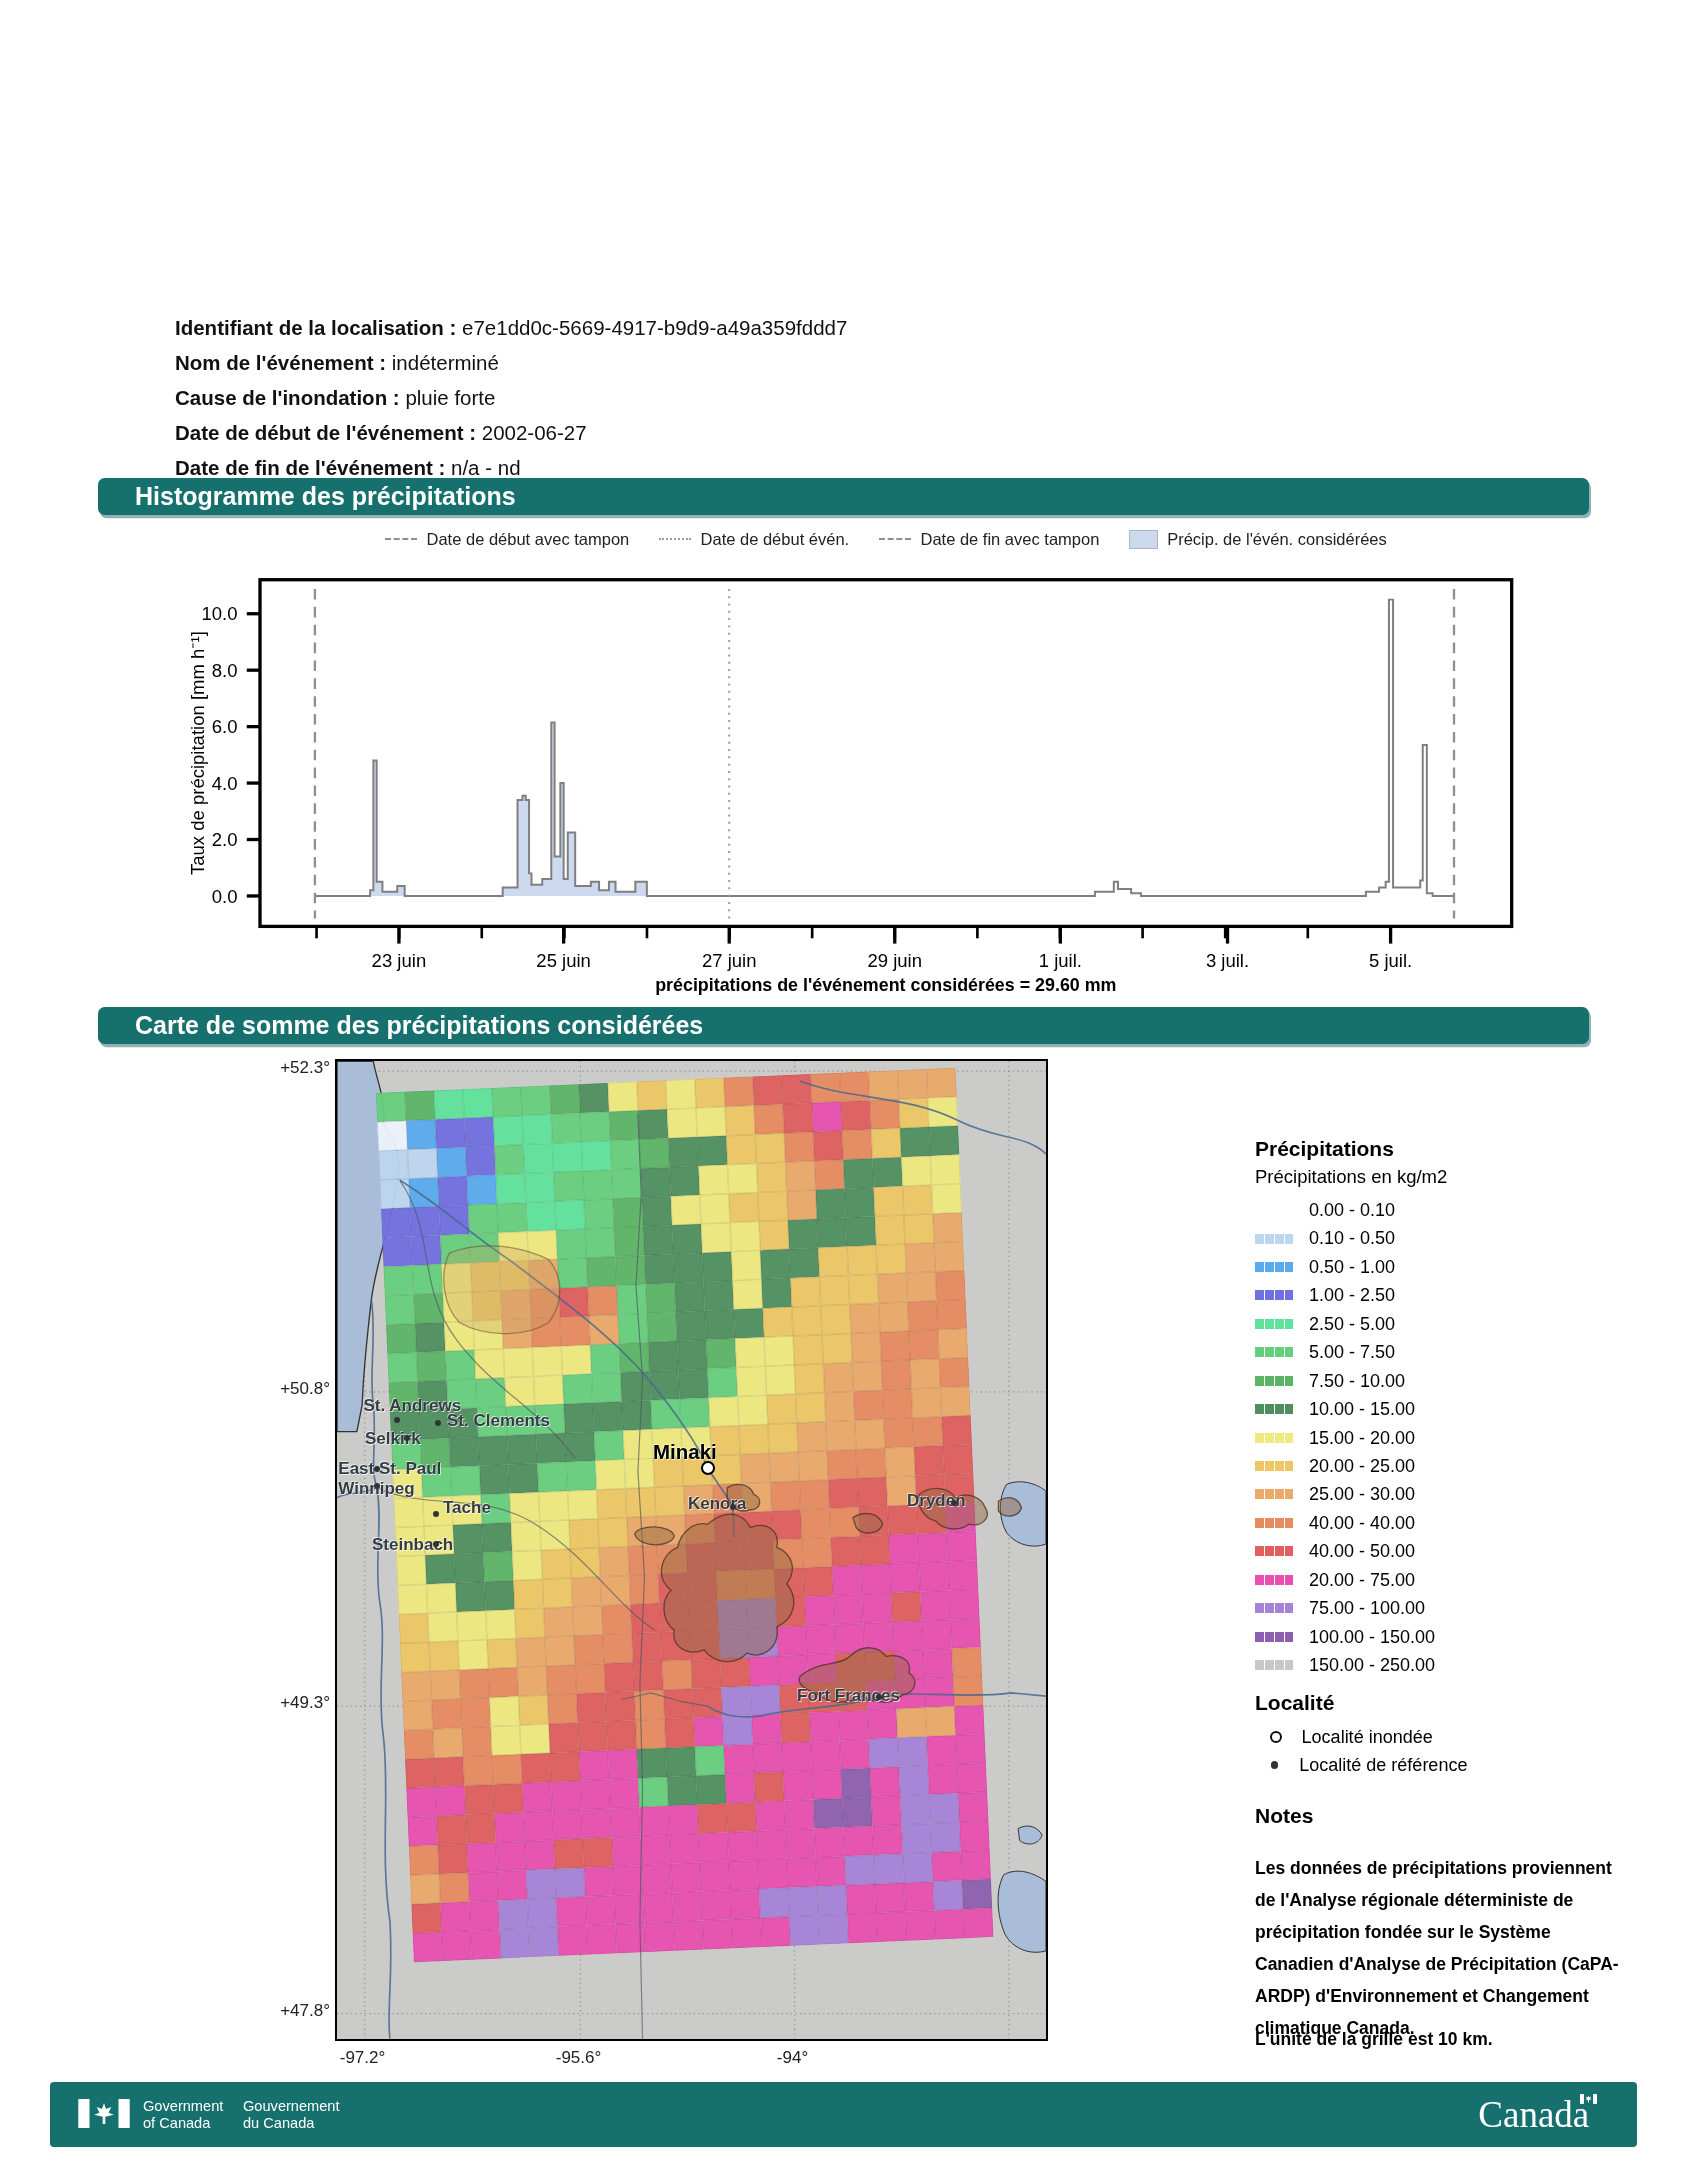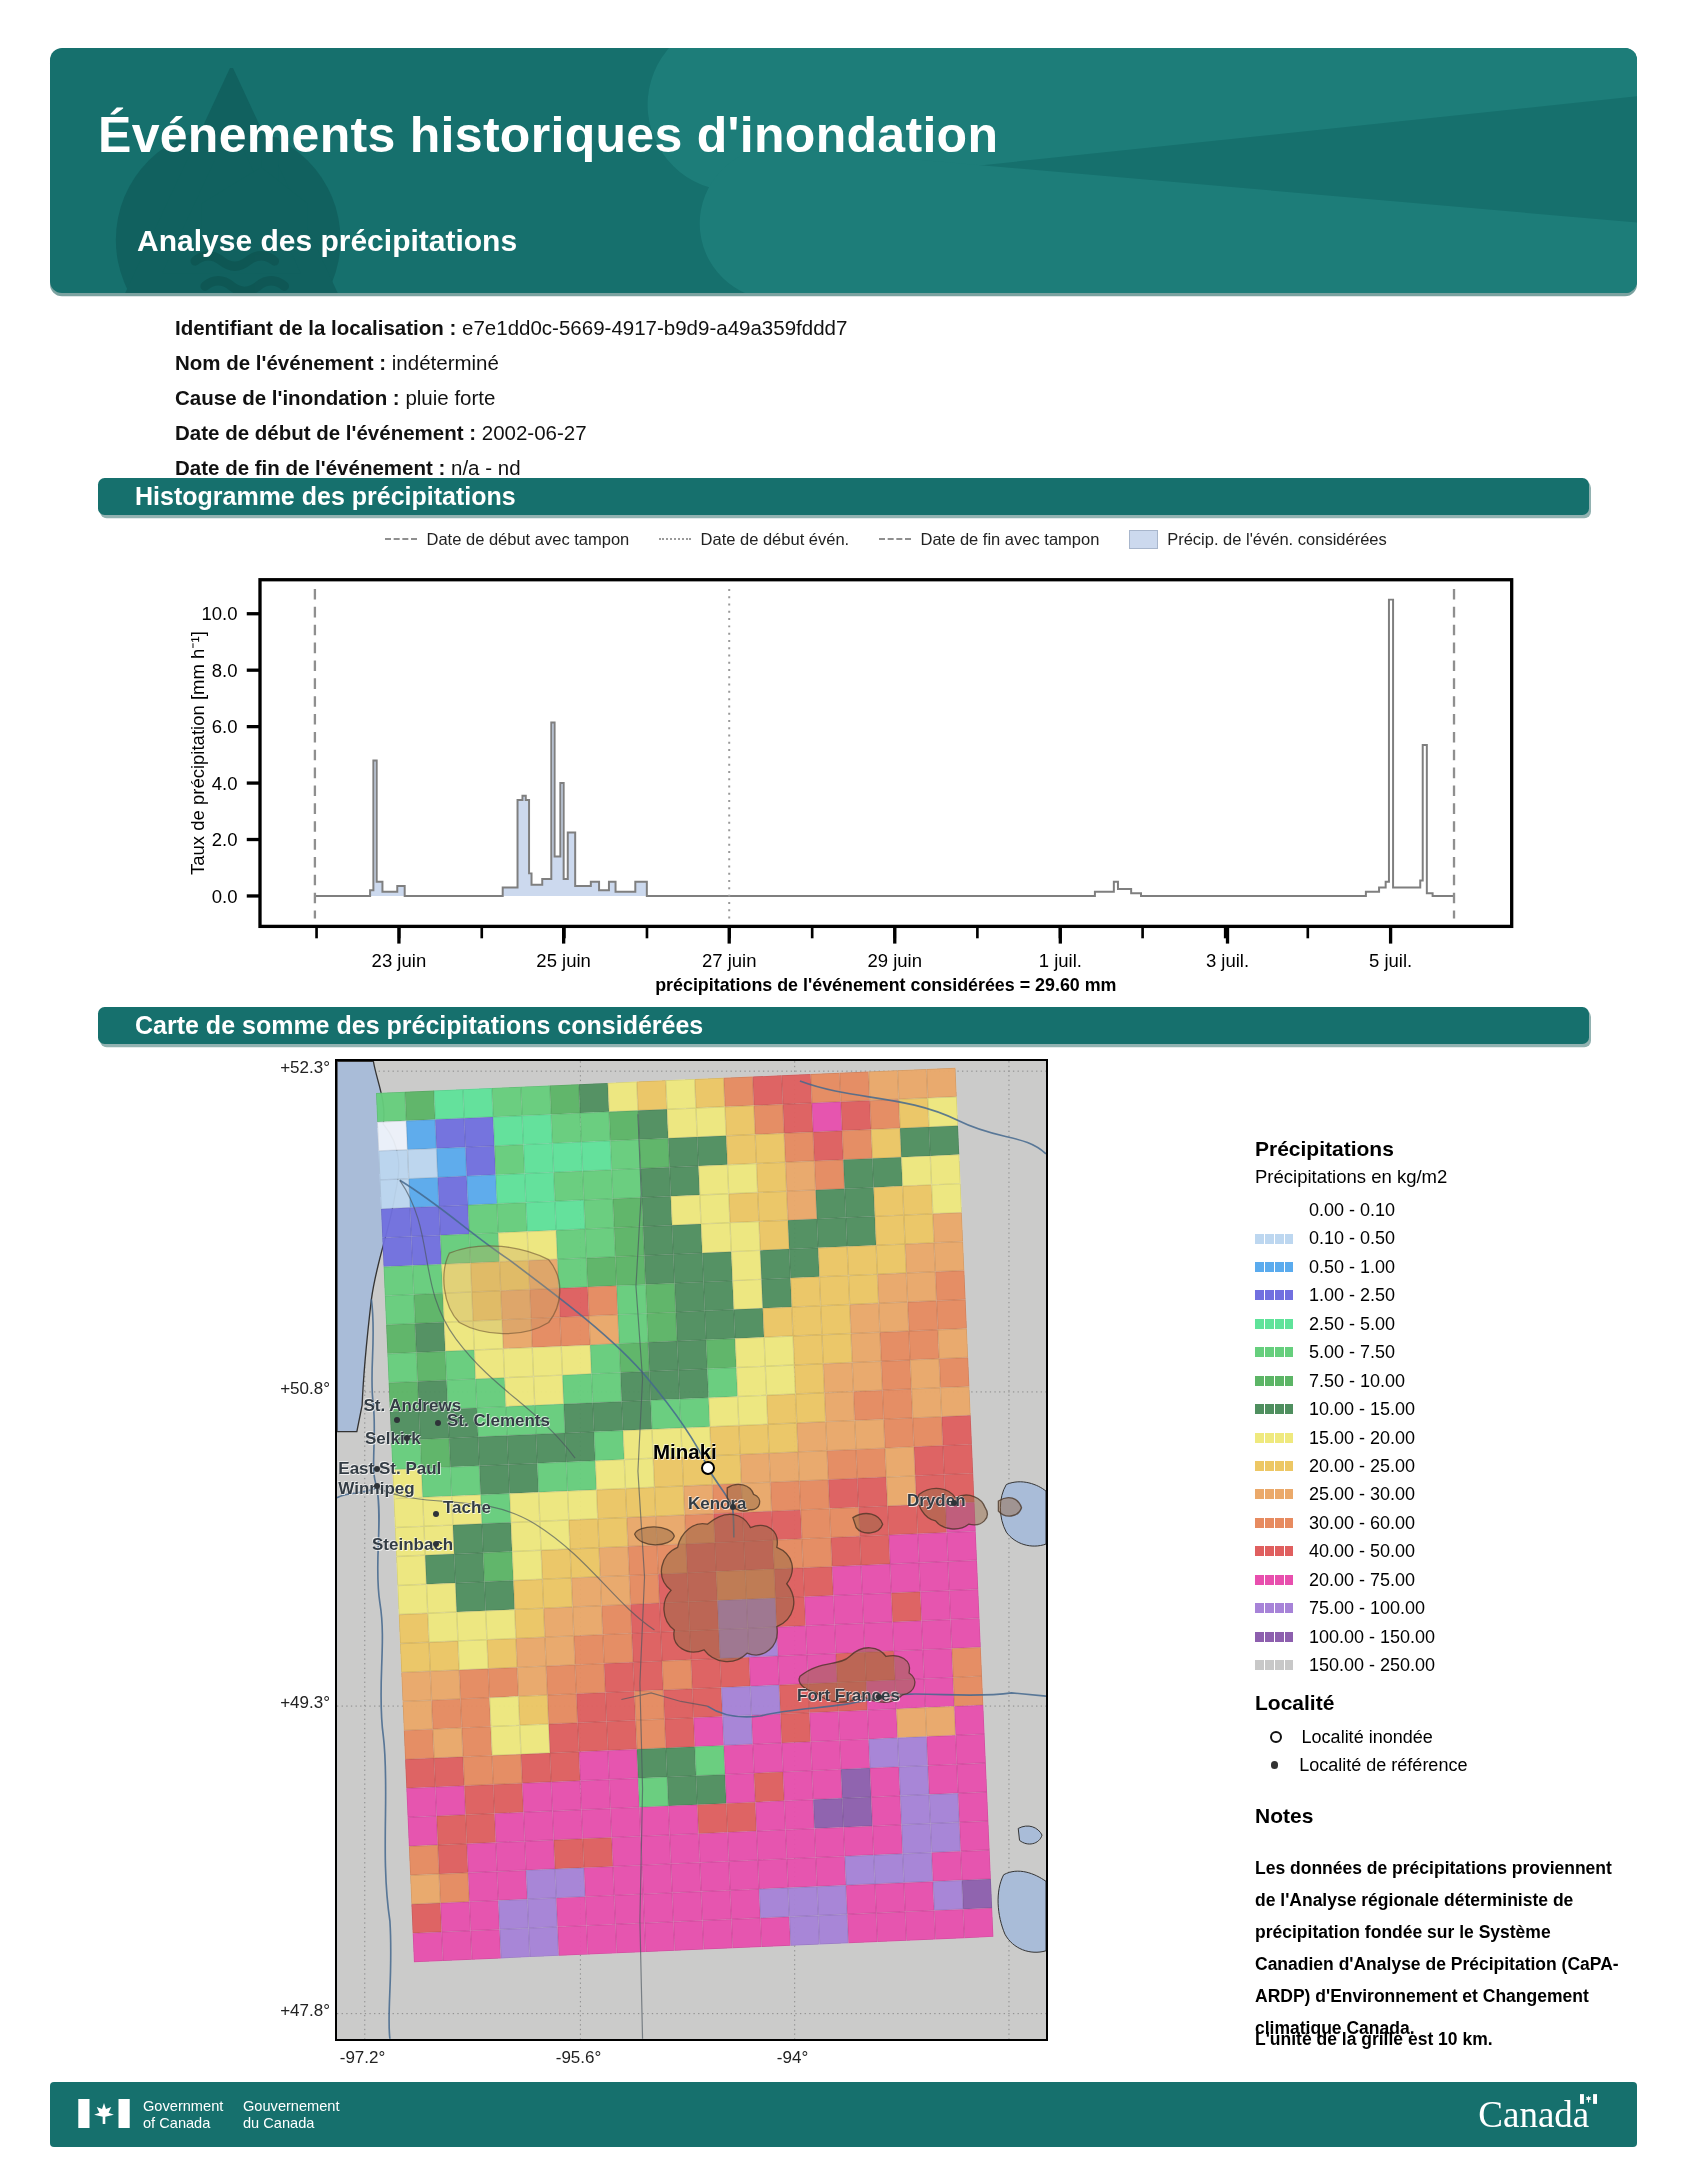--- a/index.html
+++ b/index.html
@@ -66,36 +66,20 @@
   .gov-col{position:absolute;top:16px;color:#fff;font-size:14.6px;line-height:17px;}
   .wordmark{position:absolute;right:40px;top:10.6px;color:#fff;font-size:37px;
     font-family:"Liberation Serif", serif;font-weight:500;}
   svg text{font-family:"Liberation Sans", sans-serif;}
 </style>
 </head>
 <body>
 
 <div class="page">
 
-  <div class="abs header-card">
-    <div class="hdr-deco" style="left:595px;top:-79px;width:1125px;height:172px;background:#1d7d79;border-radius:86px;transform:rotate(-6deg);"></div>
-    <div class="hdr-deco" style="left:648px;top:139px;width:1059px;height:152px;background:#1d7d79;border-radius:79px;transform:rotate(5deg);"></div>
-    <div class="hdr-deco" style="left:13.2px;top:20px;width:370px;height:238px;opacity:.85;">
-      <svg width="370" height="238" viewBox="0 0 560 360">
-        <circle cx="250" cy="260" r="170" fill="#115f5d"></circle>
-        <path d="M120 330 L255 40 L390 330 Z" fill="none" stroke="#115f5d" stroke-width="38"></path>
-        <rect x="300" y="105" width="26" height="80" fill="#115f5d"></rect>
-        <path d="M210 205 L300 150 L370 205 L370 270 L210 270 Z" fill="#115f5d"></path>
-        <path d="M200 292 q20 -16 40 0 q20 16 40 0 q20 -16 40 0" fill="none" stroke="#0e5351" stroke-width="14" stroke-linecap="round"></path>
-        <path d="M215 330 q20 -16 40 0 q20 16 40 0 q20 -16 40 0" fill="none" stroke="#0e5351" stroke-width="14" stroke-linecap="round"></path>
-      </svg>
-    </div>
-    <div class="hdr-title">Événements historiques d'inondation</div>
-    <div class="hdr-sub">Analyse des précipitations</div>
-  </div>
 
   <div class="abs meta">
     <div class="meta-row"><b>Identifiant de la localisation :</b>&nbsp;<span>e7e1dd0c-5669-4917-b9d9-a49a359fddd7</span></div>
     <div class="meta-row"><b>Nom de l'événement :</b>&nbsp;<span>indéterminé</span></div>
     <div class="meta-row"><b>Cause de l'inondation :</b>&nbsp;<span>pluie forte</span></div>
     <div class="meta-row"><b>Date de début de l'événement :</b>&nbsp;<span>2002-06-27</span></div>
     <div class="meta-row"><b>Date de fin de l'événement :</b>&nbsp;<span>n/a - nd</span></div>
   </div>
 
   <div class="abs section-bar" style="top:478px;">Histogramme des précipitations</div>
@@ -921,21 +905,21 @@
       <div class="lp-entry" style="top: 256px; left: 0px;">
         <div class="lp-swatch" style="background-image: repeating-linear-gradient(90deg, rgb(237, 199, 100) 0px, rgb(237, 199, 100) 8.6px, rgb(255, 255, 255) 8.6px, rgb(255, 255, 255) 10px);"></div>
         <div class="lp-range">20.00 - 25.00</div>
       </div>
       <div class="lp-entry" style="top: 284px; left: 0px;">
         <div class="lp-swatch" style="background-image: repeating-linear-gradient(90deg, rgb(235, 169, 106) 0px, rgb(235, 169, 106) 8.6px, rgb(255, 255, 255) 8.6px, rgb(255, 255, 255) 10px);"></div>
         <div class="lp-range">25.00 - 30.00</div>
       </div>
       <div class="lp-entry" style="top: 313px; left: 0px;">
         <div class="lp-swatch" style="background-image: repeating-linear-gradient(90deg, rgb(231, 139, 96) 0px, rgb(231, 139, 96) 8.6px, rgb(255, 255, 255) 8.6px, rgb(255, 255, 255) 10px);"></div>
-        <div class="lp-range">30.00 - 60.00</div>
+        <div class="lp-range">40.00 - 40.00</div>
       </div>
       <div class="lp-entry" style="top: 341px; left: 0px;">
         <div class="lp-swatch" style="background-image: repeating-linear-gradient(90deg, rgb(224, 95, 95) 0px, rgb(224, 95, 95) 8.6px, rgb(255, 255, 255) 8.6px, rgb(255, 255, 255) 10px);"></div>
         <div class="lp-range">40.00 - 50.00</div>
       </div>
       <div class="lp-entry" style="top: 370px; left: 0px;">
         <div class="lp-swatch" style="background-image: repeating-linear-gradient(90deg, rgb(232, 79, 174) 0px, rgb(232, 79, 174) 8.6px, rgb(255, 255, 255) 8.6px, rgb(255, 255, 255) 10px);"></div>
         <div class="lp-range">20.00 - 75.00</div>
       </div>
       <div class="lp-entry" style="top: 398px; left: 0px;">

